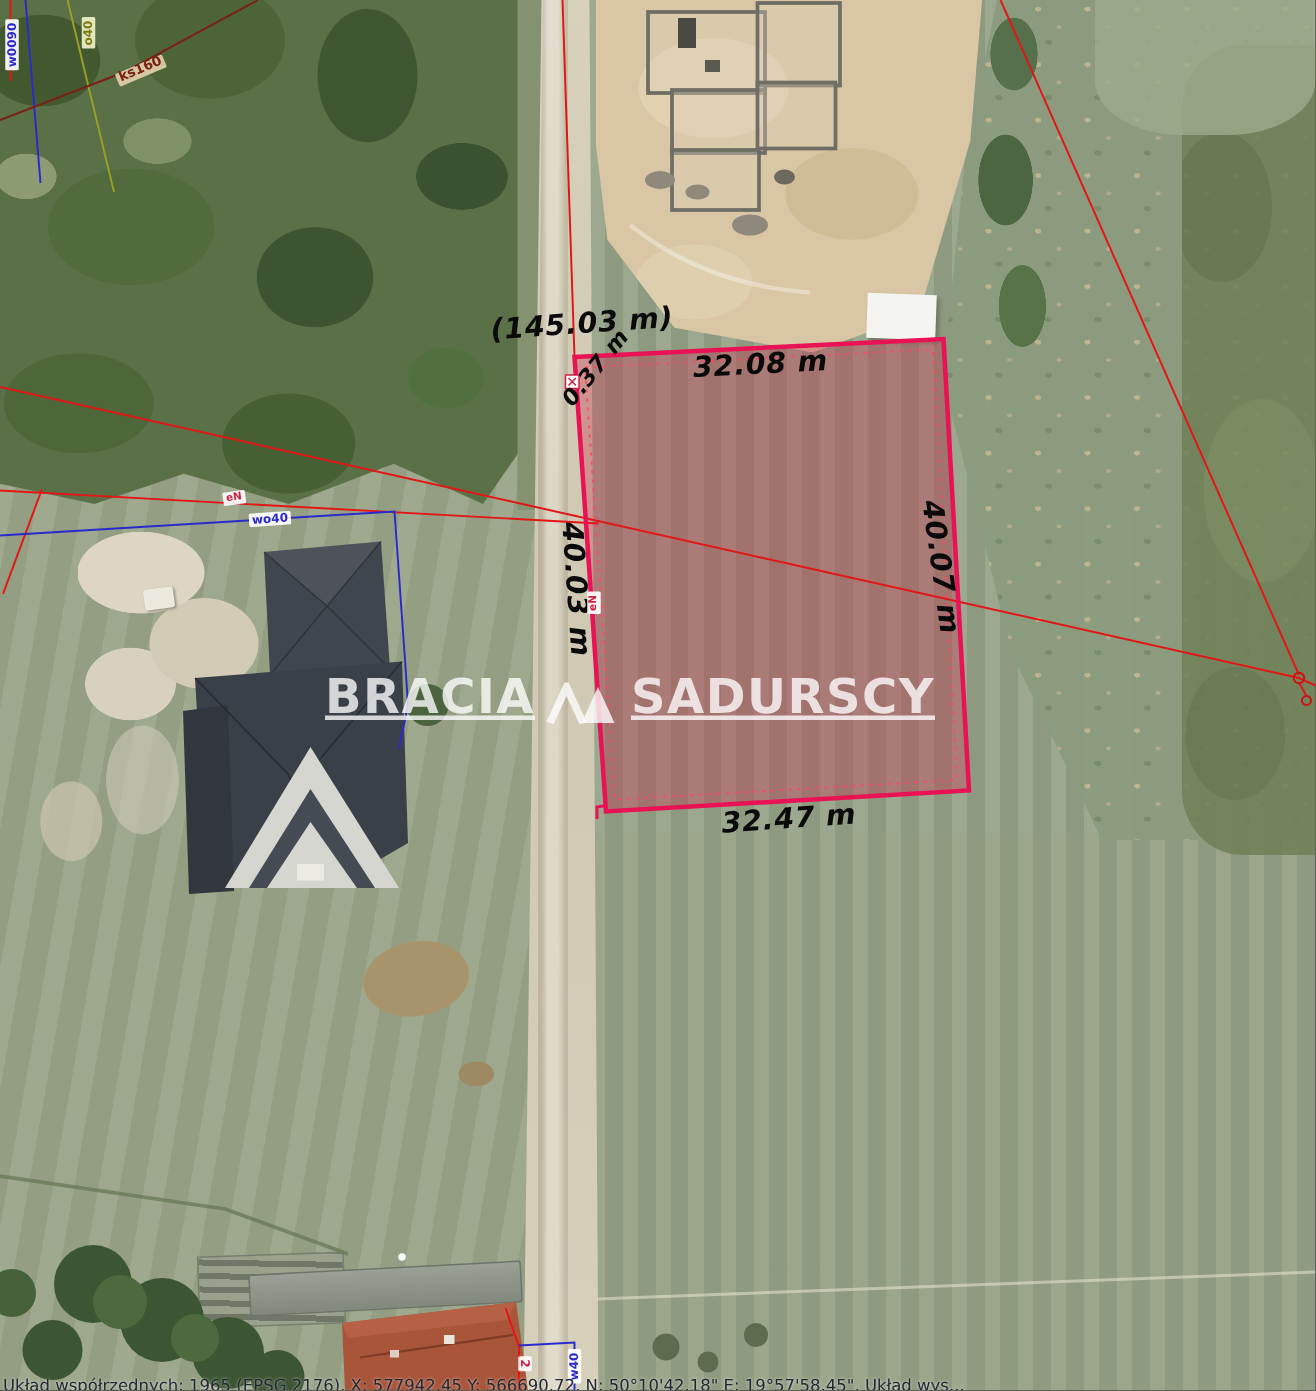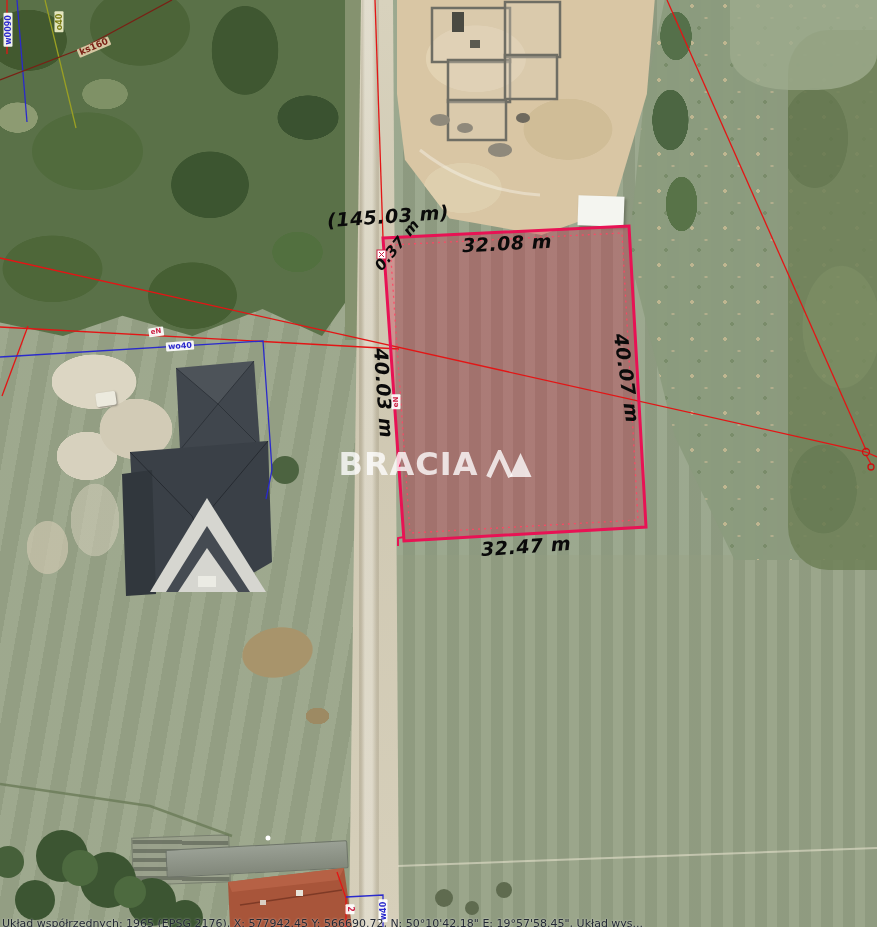--- a/index.html
+++ b/index.html
@@ -118,24 +118,24 @@
   .tag{
     position:absolute;transform:translate(-50%,-50%) rotate(var(--r,0deg));
     font:700 8px "DejaVu Sans",sans-serif;line-height:9px;
     background:rgba(255,255,255,.92);padding:0 2px;border-radius:1px;white-space:nowrap;
   }
   .tag.blue{color:#2a2acc;}
   .tag.red{color:#cc2244;}
   .tag.yellow{color:#7c7e14;background:rgba(243,243,205,.9);}
   .tag.brown{color:#7a2015;background:rgba(219,203,166,.95);}
   .watermark{
-    position:absolute;left:437px;top:464px;transform:translate(-50%,-50%);
-    display:flex;align-items:center;gap:7px;
+    position:absolute;left:420px;top:464px;transform:translate(-50%,-50%);
+    display:flex;align-items:flex-end;gap:7px;
     color:rgba(255,255,255,.78);font:700 32px "DejaVu Sans",sans-serif;
-    letter-spacing:1px;white-space:nowrap;
+    letter-spacing:1px;white-space:nowrap;text-decoration:underline;
   }
   .footer{
     position:absolute;left:2px;top:917px;
     font:400 11px "DejaVu Sans",sans-serif;color:#222833;white-space:nowrap;
     text-shadow:0 0 2px rgba(255,255,255,.7);
   }
   svg.overlay{position:absolute;left:0;top:0;}
 </style>
 </head>
 <body>
@@ -275,15 +275,16 @@
   <div class="tag blue" style="left:383px;top:911px;--r:-90deg">w40</div>
 
   <div class="footer">Układ współrzędnych: 1965 (EPSG 2176), X: 577942.45 Y: 566690.72, N: 50°10'42.18" E: 19°57'58.45", Układ wys...</div>
 
   <div class="watermark">
     <span>BRACIA</span>
     <svg width="50" height="28" viewBox="0 0 50 28">
       <path d="M3,27 L14,3 L25,27" fill="none" stroke="rgba(255,255,255,0.78)" stroke-width="5"></path>
       <path d="M24,27 L35,3 L46,27 Z" fill="rgba(255,255,255,0.78)"></path>
     </svg>
+    <span>SADURSCY</span>
   </div>
 
 </div>
 
 </body></html>

